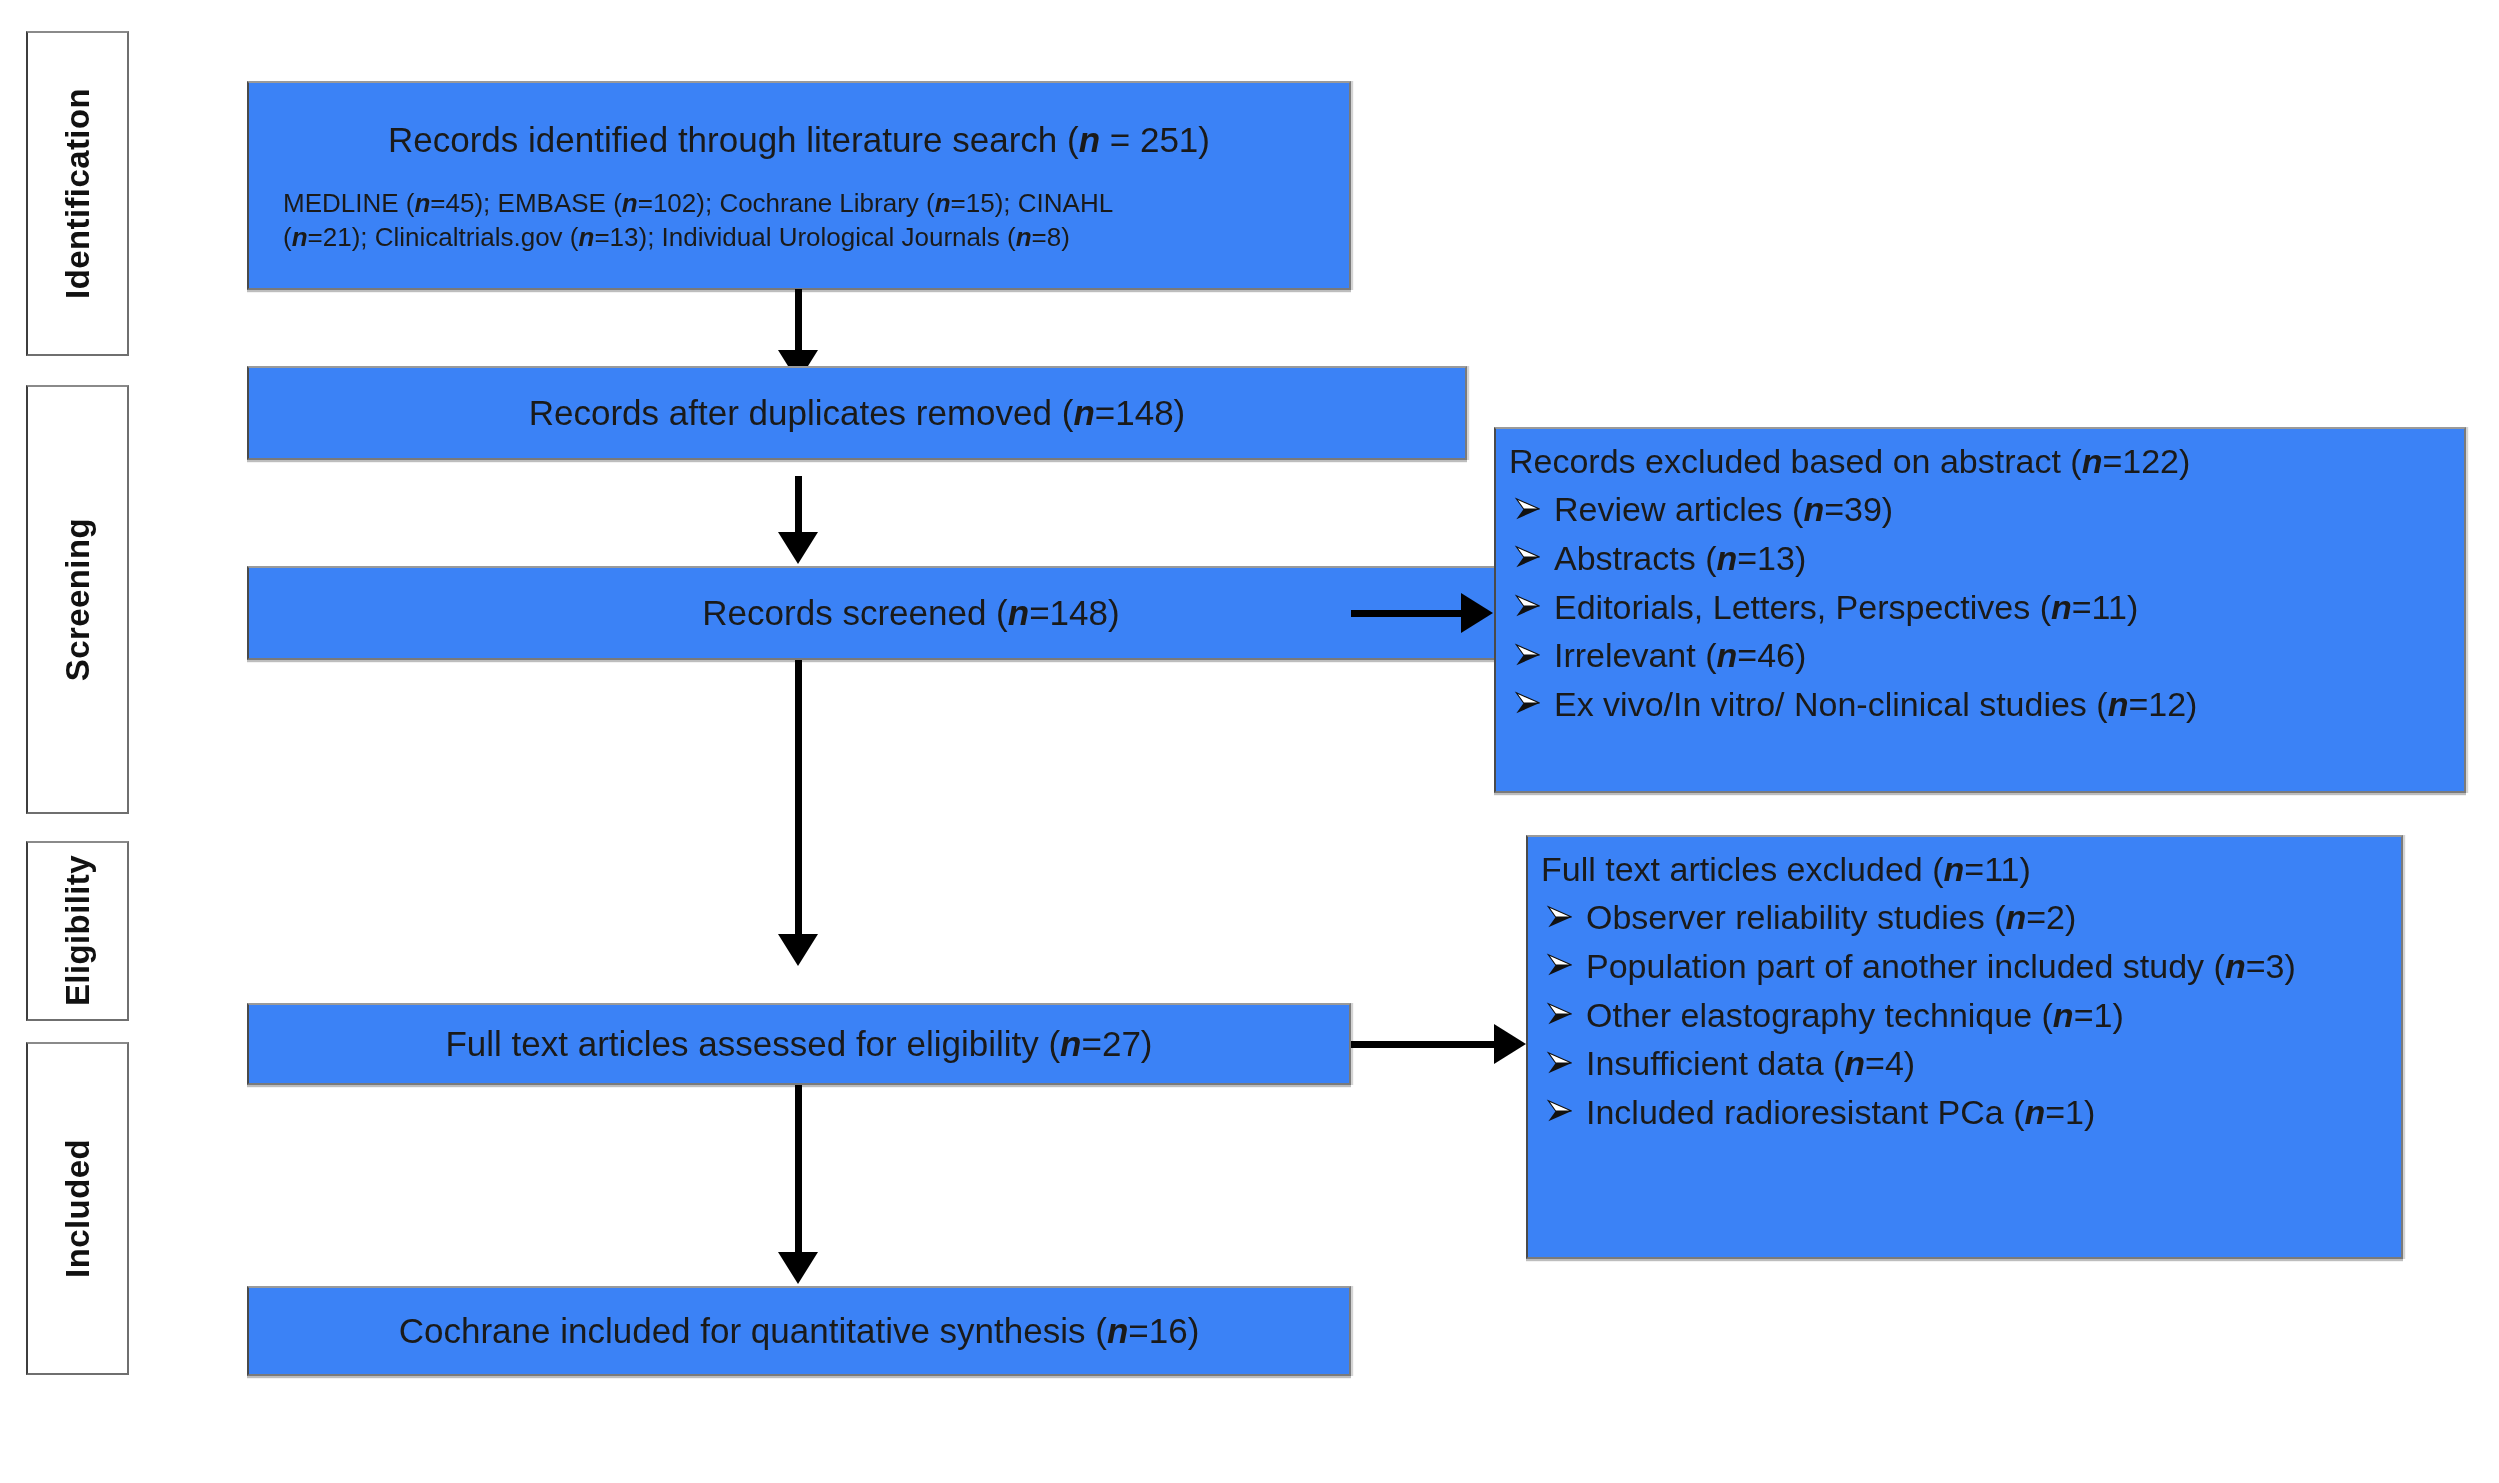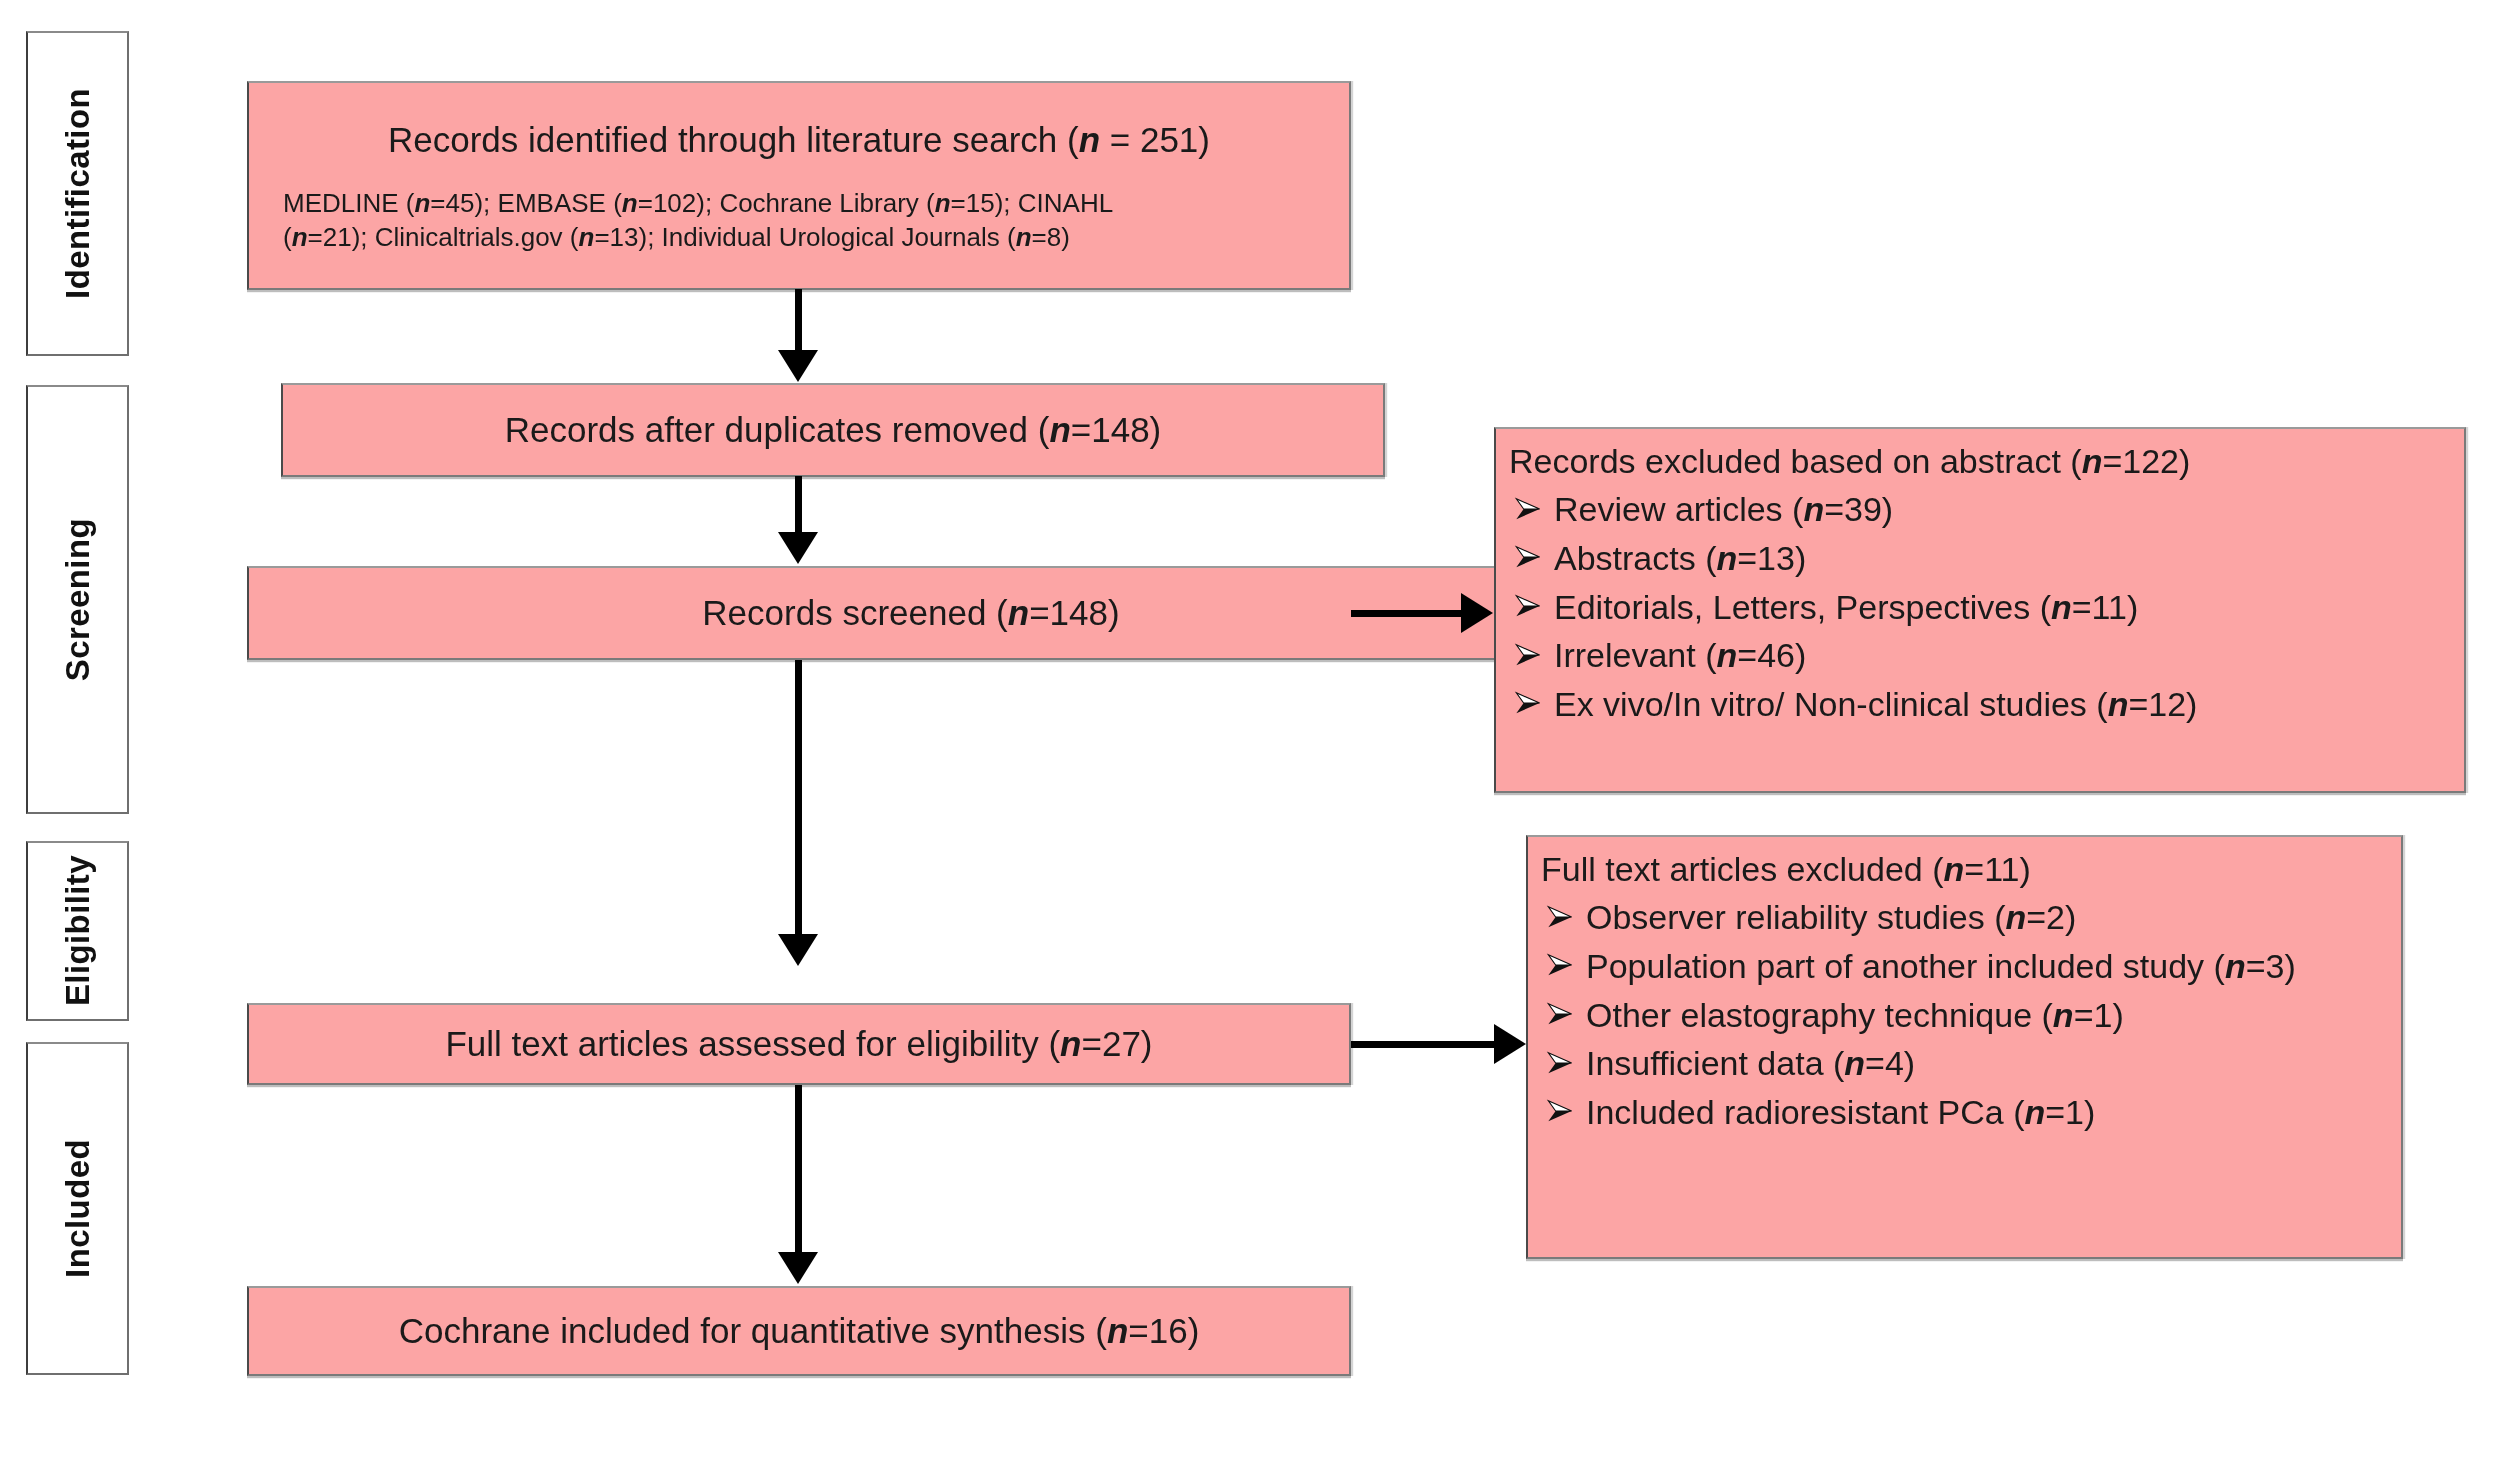--- a/index.html
+++ b/index.html
@@ -39,21 +39,21 @@
     letter-spacing: 0.4px;
     color: #111111;
     white-space: nowrap;
     line-height: 1;
   }
 
   
   .flow-box {
     position: absolute;
     box-sizing: border-box;
-    background: #fca5a5;
+    background: #3b82f6;
     border: 2.2px solid #7a7a7a;
     border-top-color: #9a9a9a;
     border-left-color: #4a4a4a;
     color: #1a1a1a;
   }
   .box-shadow-edge {
     box-shadow: 0 2.2px 0 0 #bdbdbd, 2.2px 0 0 0 #d4d4d4;
   }
 
   .centered-text {
@@ -169,21 +169,21 @@
     <div class="box1-sub">
       <span>MEDLINE (</span><span class="nv">n</span><span>=45); EMBASE (</span><span class="nv">n</span><span>=102); Cochrane Library (</span><span class="nv">n</span><span>=15); CINAHL</span>
       <br>
       <span>(</span><span class="nv">n</span><span>=21); Clinicaltrials.gov (</span><span class="nv">n</span><span>=13); Individual Urological Journals (</span><span class="nv">n</span><span>=8)</span>
     </div>
   </div>
 
   <div class="v-line" style="left:795px; top:289px; height:64px;"></div>
   <div class="v-arrowhead" style="left:778px; top:350px;"></div>
 
-  <div class="flow-box box-shadow-edge" style="left:247px; top:383px; width:1104px; height:94px;margin-left:34px;">
+  <div class="flow-box box-shadow-edge" style="left:247px; top:366px; width:1220px; height:94px;">
     <div class="centered-text">
       <span>Records after duplicates removed (</span><span class="nv">n</span><span>=148)</span>
     </div>
   </div>
 
   <div class="v-line" style="left:795px; top:476px; height:59px;"></div>
   <div class="v-arrowhead" style="left:778px; top:532px;"></div>
 
   <div class="flow-box box-shadow-edge" style="left:247px; top:566px; width:1328px; height:94px;">
     <div class="centered-text">

